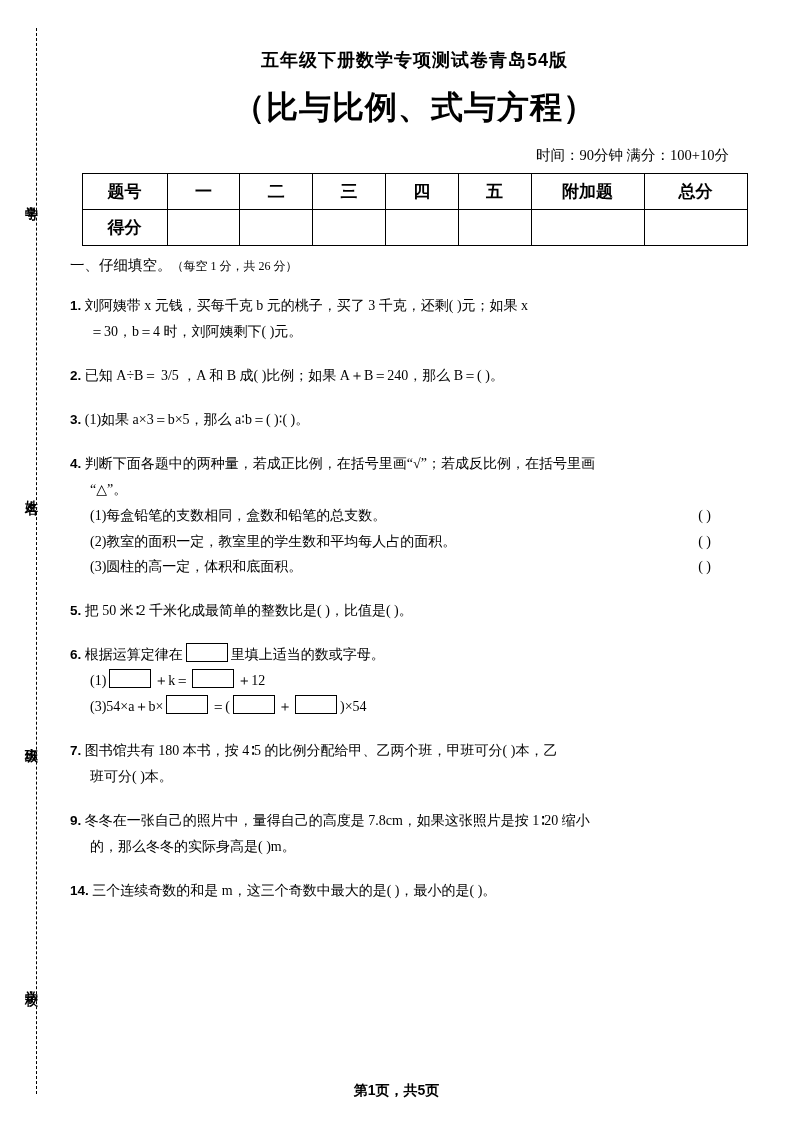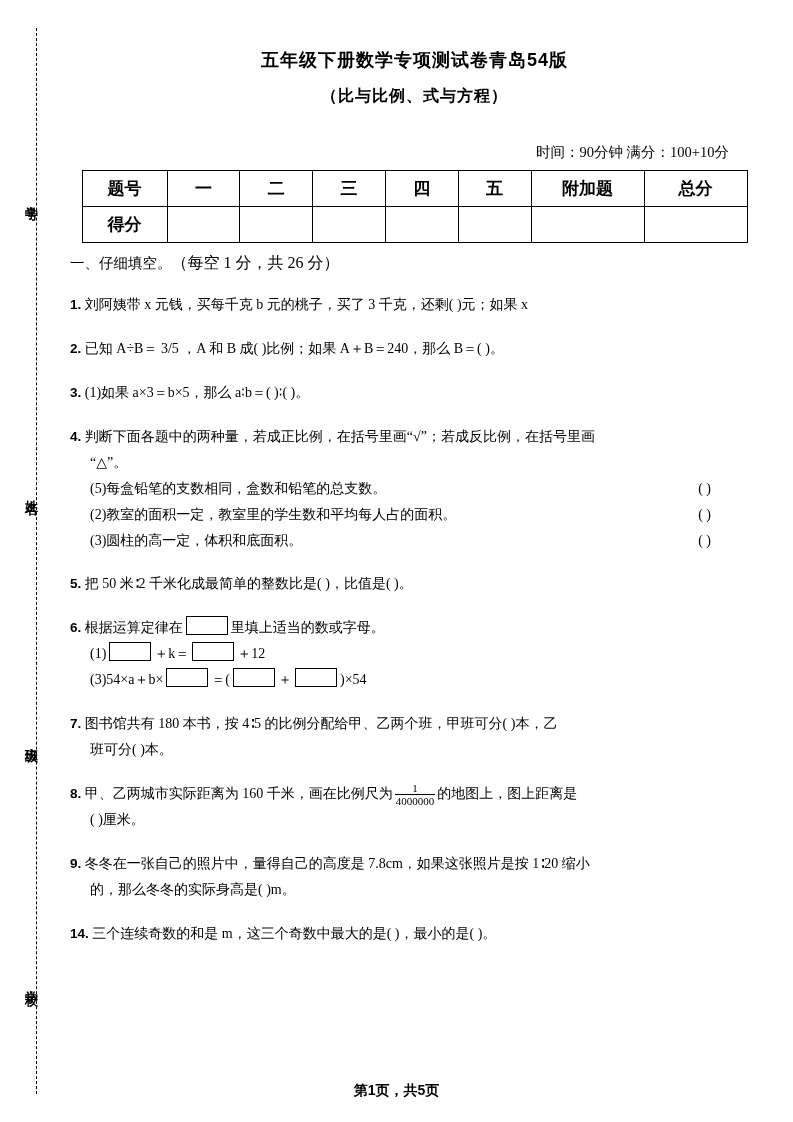--- a/index.html
+++ b/index.html
@@ -61,29 +61,29 @@
     font-family: "Liberation Sans", sans-serif;
     font-weight: bold;
     font-size: 18px;
     text-align: center;
     margin: 18px 0 0 0;
     letter-spacing: 1px;
   }
   h2.subtitle {
     font-family: "Liberation Sans", sans-serif;
     font-weight: bold;
-    font-size: 16px;
+    font-size: 32px;
     text-align: center;
     margin: 14px 0 0 0;
     letter-spacing: 1px;
   }
   .meta-line {
     text-align: right;
     font-size: 14.5px;
-    margin-top: 36px;
+    margin-top: 16px;
     padding-right: 30px;
     font-family: "Liberation Serif", serif;
   }
   table.score-table {
     border-collapse: collapse;
     width: 666px;
     margin: 8px auto 0 auto;
     table-layout: fixed;
   }
   table.score-table td {
@@ -97,21 +97,21 @@
   table.score-table td.hdr-first { width: 82px; }
   table.score-table td.c-extra { width: 110px; }
   table.score-table td.c-total { width: 100px; }
 
   .section-head {
     font-size: 14.5px;
     margin: 10px 0 2px 0;
     font-family: "Liberation Sans", sans-serif;
   }
   .section-head .small {
-    font-size: 16px;
+    font-size: 12px;
     font-family: "Liberation Serif", serif;
   }
   .q {
     font-size: 14px;
     line-height: 1.85;
     margin: 18px 0 0 0;
     position: relative;
   }
   .q .num {
     font-weight: bold;
@@ -215,38 +215,39 @@
     </tbody>
       </table>
 
     <div class="section-head">
       <span>一、仔细填空。</span><span class="small">（每空 1 分，共 26 分）</span>
     </div>
 
     <div class="q">
       <span class="num">1.</span>
       <span>刘阿姨带 x 元钱，买每千克 b 元的桃子，买了 3 千克，还剩(          )元；如果 x</span>
+      <span class="indent">＝30，b＝4 时，刘阿姨剩下(          )元。</span>
     </div>
 
     <div class="q">
       <span class="num">2.</span>
       <span>已知 A÷B＝ 3/5 ，A 和 B 成(          )比例；如果 A＋B＝240，那么 B＝(          )。</span>
     </div>
 
     <div class="q">
       <span class="num">3.</span>
       <span>(1)如果 a×3＝b×5，那么 a∶b＝(          )∶(          )。</span>
     </div>
 
     <div class="q">
       <span class="num">4.</span>
       <span>判断下面各题中的两种量，若成正比例，在括号里画“√”；若成反比例，在括号里画</span>
       <span class="indent">“△”。</span>
       <span class="tf-row">
-        <span>(5)每盒铅笔的支数相同，盒数和铅笔的总支数。</span>
+        <span>(1)每盒铅笔的支数相同，盒数和铅笔的总支数。</span>
         <span class="mark">(        )</span>
       </span>
       <span class="tf-row">
         <span>(2)教室的面积一定，教室里的学生数和平均每人占的面积。</span>
         <span class="mark">(        )</span>
       </span>
       <span class="tf-row">
         <span>(3)圆柱的高一定，体积和底面积。</span>
         <span class="mark">(        )</span>
       </span>
@@ -267,25 +268,20 @@
         <span>(3)54×a＋b×</span><span class="fillbox"></span><span>＝(</span><span class="fillbox"></span><span>＋</span><span class="fillbox"></span><span>)×54</span>
       </span>
     </div>
 
     <div class="q">
       <span class="num">7.</span>
       <span>图书馆共有 180 本书，按 4∶5 的比例分配给甲、乙两个班，甲班可分(          )本，乙</span>
       <span class="indent">班可分(          )本。</span>
     </div>
 
-    <div class="q">
-      <span class="num">8.</span>
-      <span>甲、乙两城市实际距离为 160 千米，画在比例尺为</span><span class="frac frac-wide"><span class="num-f">1</span><span class="den">4000000</span></span><span>的地图上，图上距离是</span>
-      <span class="indent">(          )厘米。</span>
-    </div>
 
     <div class="q">
       <span class="num">9.</span>
       <span>冬冬在一张自己的照片中，量得自己的高度是 7.8cm，如果这张照片是按 1∶20 缩小</span>
       <span class="indent">的，那么冬冬的实际身高是(          )m。</span>
     </div>
 
     <div class="q">
       <span class="num">14.</span>
       <span>三个连续奇数的和是 m，这三个奇数中最大的是(          )，最小的是(          )。</span>

